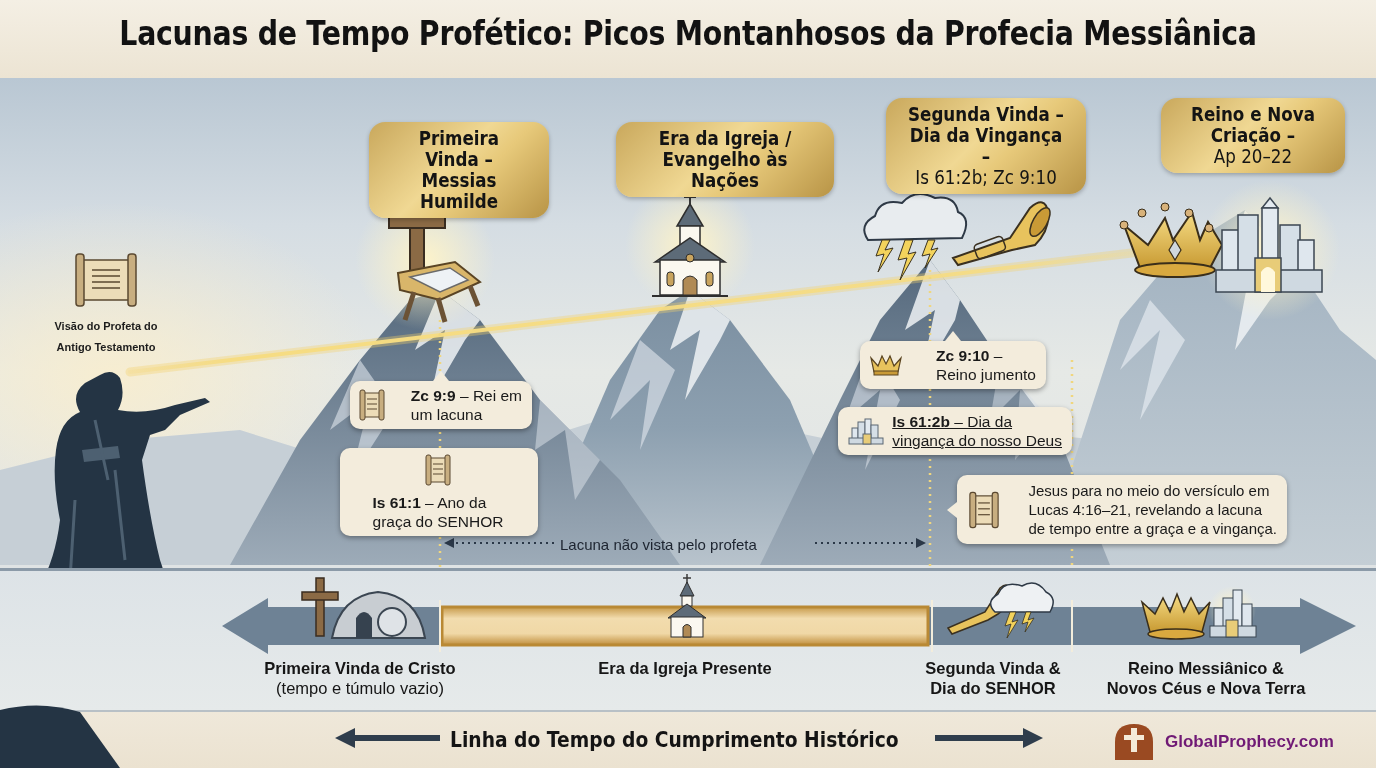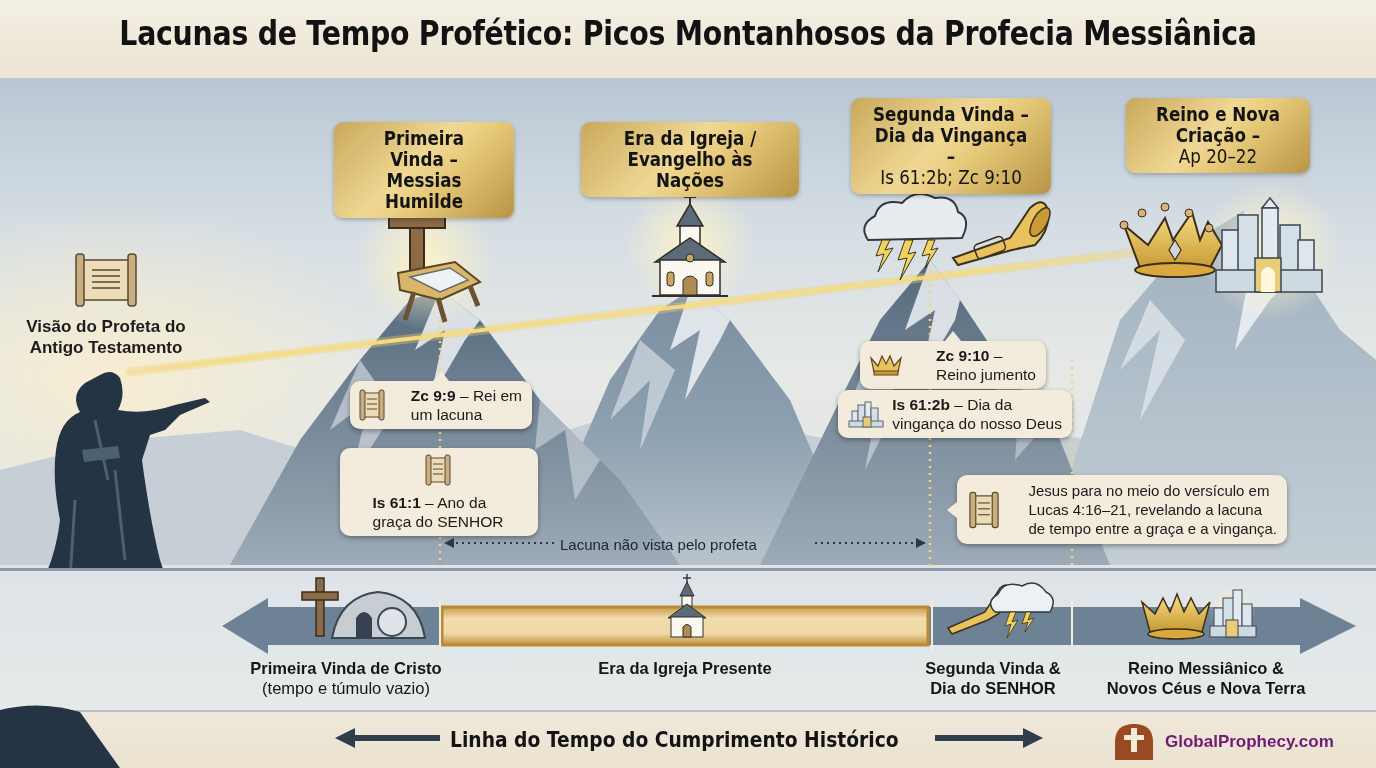--- a/index.html
+++ b/index.html
@@ -29,25 +29,26 @@
     background: linear-gradient(180deg, #b9c7d3 0%, #d5dde3 30%, #e6e9e6 60%, #dfe3e4 100%);
   }
   .sky-warm {
     position: absolute; left: 0; top: 200px; width: 380px; height: 350px;
     background: radial-gradient(ellipse at 30% 50%, rgba(250,238,205,0.85) 0%, rgba(250,238,205,0) 70%);
   }
   svg.scene { position: absolute; left: 0; top: 0; }
 
   
   .peak-label {
-    position: absolute; text-align: center; border-radius: 9px;
+    position: absolute; text-align: center; border-radius: 16px;
     background: linear-gradient(135deg, #c9a85c 0%, #f0d893 45%, #e7c97a 60%, #b89446 100%);
     box-shadow: 0 2px 4px rgba(0,0,0,0.25);
     font-size: 19px; line-height: 21px; color: #141414; padding: 6px 11px;
     font-family: "DejaVu Sans", sans-serif;
+    margin-left: 35px;
   }
   .peak-label .b { font-weight: 700; display: block; transform: scaleX(0.88); }
   .peak-label .n { font-weight: 400; display: block; transform: scaleX(0.88); }
 
   
   .callout {
     position: absolute; background: #f3ecdc; border-radius: 10px;
     box-shadow: 0 2px 5px rgba(0,0,0,0.35);
     display: flex; align-items: center; gap: 6px; padding: 5px 10px 5px 8px;
     font-size: 15.5px; line-height: 19px; color: #1a1a1a; justify-content: space-between;
@@ -60,21 +61,21 @@
     border-bottom: 10px solid #f3ecdc;
   }
   .callout.tail-left::before {
     content: ""; position: absolute; left: -10px; top: 50%; margin-top: -8px;
     border-top: 8px solid transparent; border-bottom: 8px solid transparent;
     border-right: 10px solid #f3ecdc;
   }
 
   .prophet-label {
     position: absolute; left: 8px; top: 316px; width: 196px; text-align: center;
-    font-size: 17px; font-weight: 700; line-height: 21px; color: #1c1c1c;
+    font-size: 11px; font-weight: 700; line-height: 21px; color: #1c1c1c;
   }
 
   .gap-label {
     position: absolute; left: 560px; top: 536px; font-size: 15px; color: #1d2430;
   }
 
   
   .timeline-band {
     position: absolute; left: 0; top: 568px; width: 1376px; height: 142px;
     background: linear-gradient(180deg, #dde3e7 0%, #e6eaea 100%);
@@ -326,21 +327,21 @@
     <svg width="36" height="26" viewBox="0 0 36 26">
       <path d="M3 6 L10 14 L14 4 L18 12 L22 4 L26 14 L33 6 L30 20 L6 20 Z" fill="#e8c35d" stroke="#5a4420" stroke-width="1.2"></path>
       <rect x="6" y="19" width="24" height="4" fill="#c99a36" stroke="#5a4420" stroke-width="1"></rect>
     </svg>
     <div class="txt">
       <span class="ref">Zc 9:10</span><span> –</span><br>
       <span>Reino jumento</span>
     </div>
   </div>
 
-  <div class="callout" style="left:838px;top:390px;width:234px;">
+  <div class="callout" style="left:838px;top:407px;width:234px;text-decoration:underline;">
     <svg width="40" height="30" viewBox="0 0 40 30">
       <rect x="6" y="12" width="6" height="14" fill="#dfe7ee" stroke="#5b6672"></rect>
       <rect x="12" y="6" width="7" height="20" fill="#d5dfe7" stroke="#5b6672"></rect>
       <rect x="19" y="3" width="6" height="23" fill="#e3eaf0" stroke="#5b6672"></rect>
       <rect x="25" y="9" width="7" height="17" fill="#d5dfe7" stroke="#5b6672"></rect>
       <rect x="3" y="22" width="34" height="6" fill="#cfd9e1" stroke="#5b6672"></rect>
       <rect x="17" y="18" width="8" height="10" fill="#e8cc78" stroke="#5b6672"></rect>
     </svg>
     <div class="txt">
       <span class="ref">Is 61:2b</span><span> – Dia da</span><br>
@@ -429,21 +430,21 @@
     </g>
 
     <g>
       <path d="M1115 760 L1115 742 Q1115 724 1134 724 Q1153 724 1153 742 L1153 760 Z" fill="#9a4a22"></path>
       <rect x="1131" y="728" width="6" height="24" fill="#f4ead8"></rect>
       <rect x="1124" y="735" width="20" height="5" fill="#f4ead8"></rect>
       <path d="M1114 758 Q1124 752 1134 758 Q1144 752 1154 758" stroke="#2f3d4c" stroke-width="2" fill="none"></path>
     </g>
   </svg>
 
-  <div class="tl-label" style="left:224px;top:658px;width:244px;">
+  <div class="tl-label" style="left:238px;top:658px;width:244px;">
     <span class="b">Primeira Vinda de Cristo</span>
     <span>(tempo e túmulo vazio)</span>
   </div>
   <div class="tl-label" style="left:560px;top:658px;width:250px;">
     <span class="b">Era da Igreja Presente</span>
   </div>
   <div class="tl-label" style="left:912px;top:658px;width:162px;">
     <span class="b">Segunda Vinda &amp;</span>
     <span class="b">Dia do SENHOR</span>
   </div>

